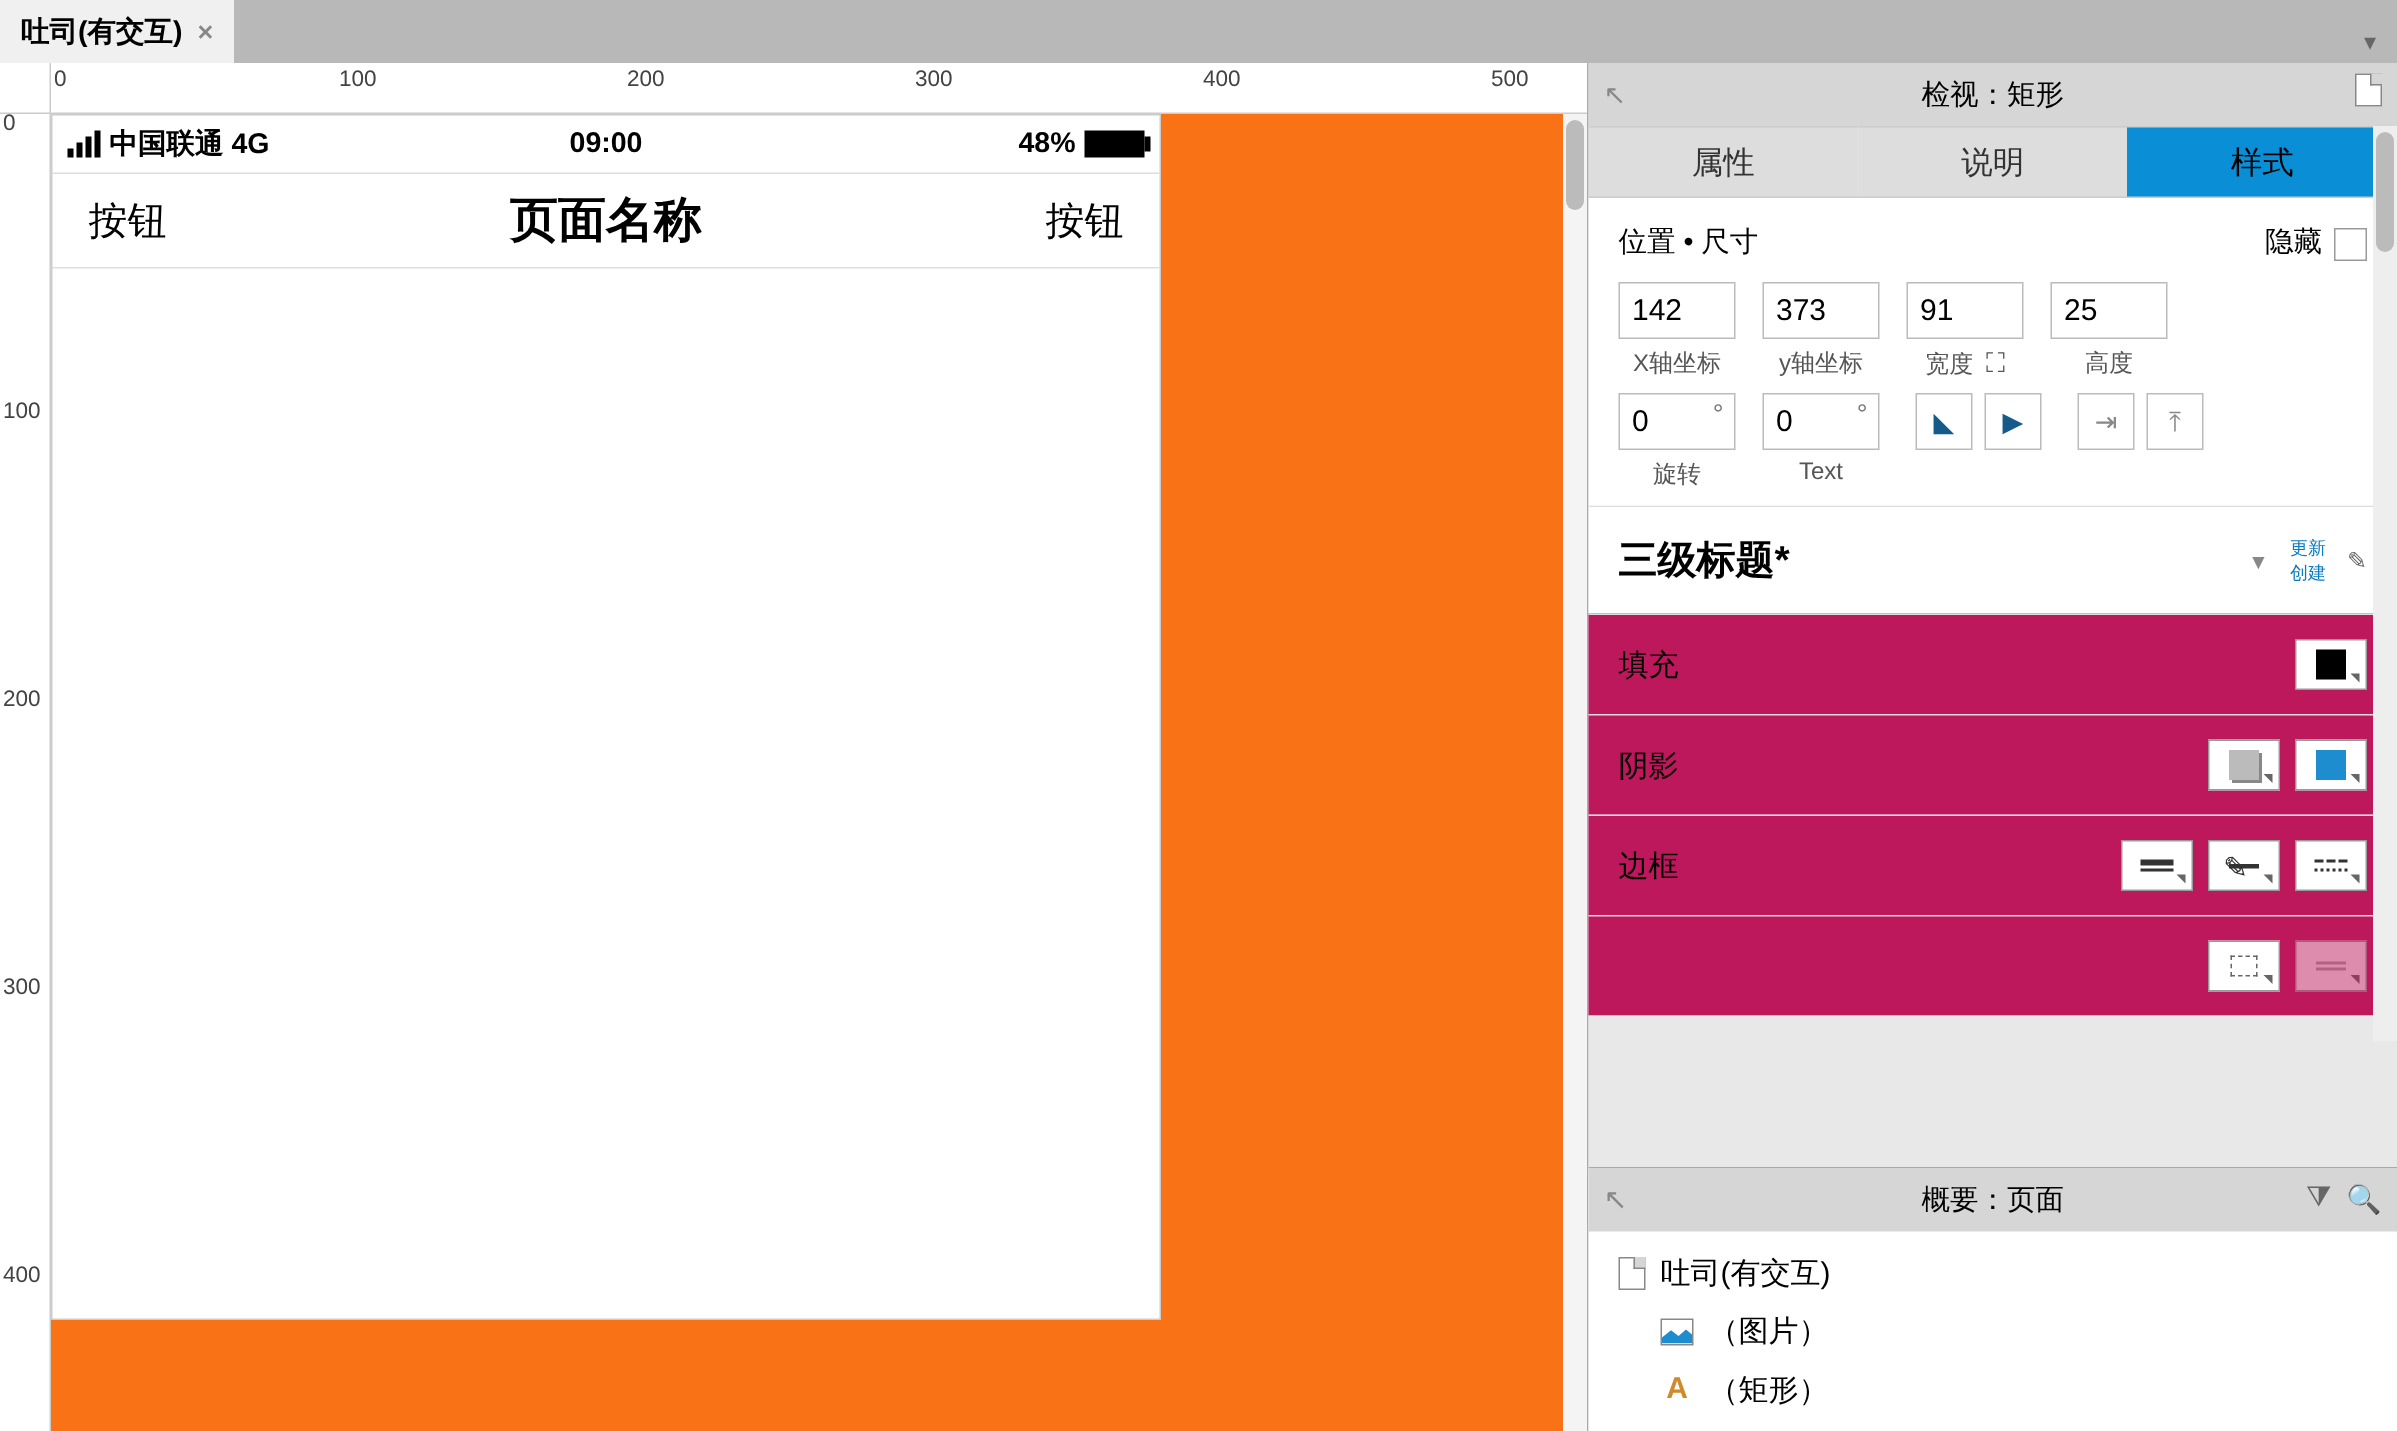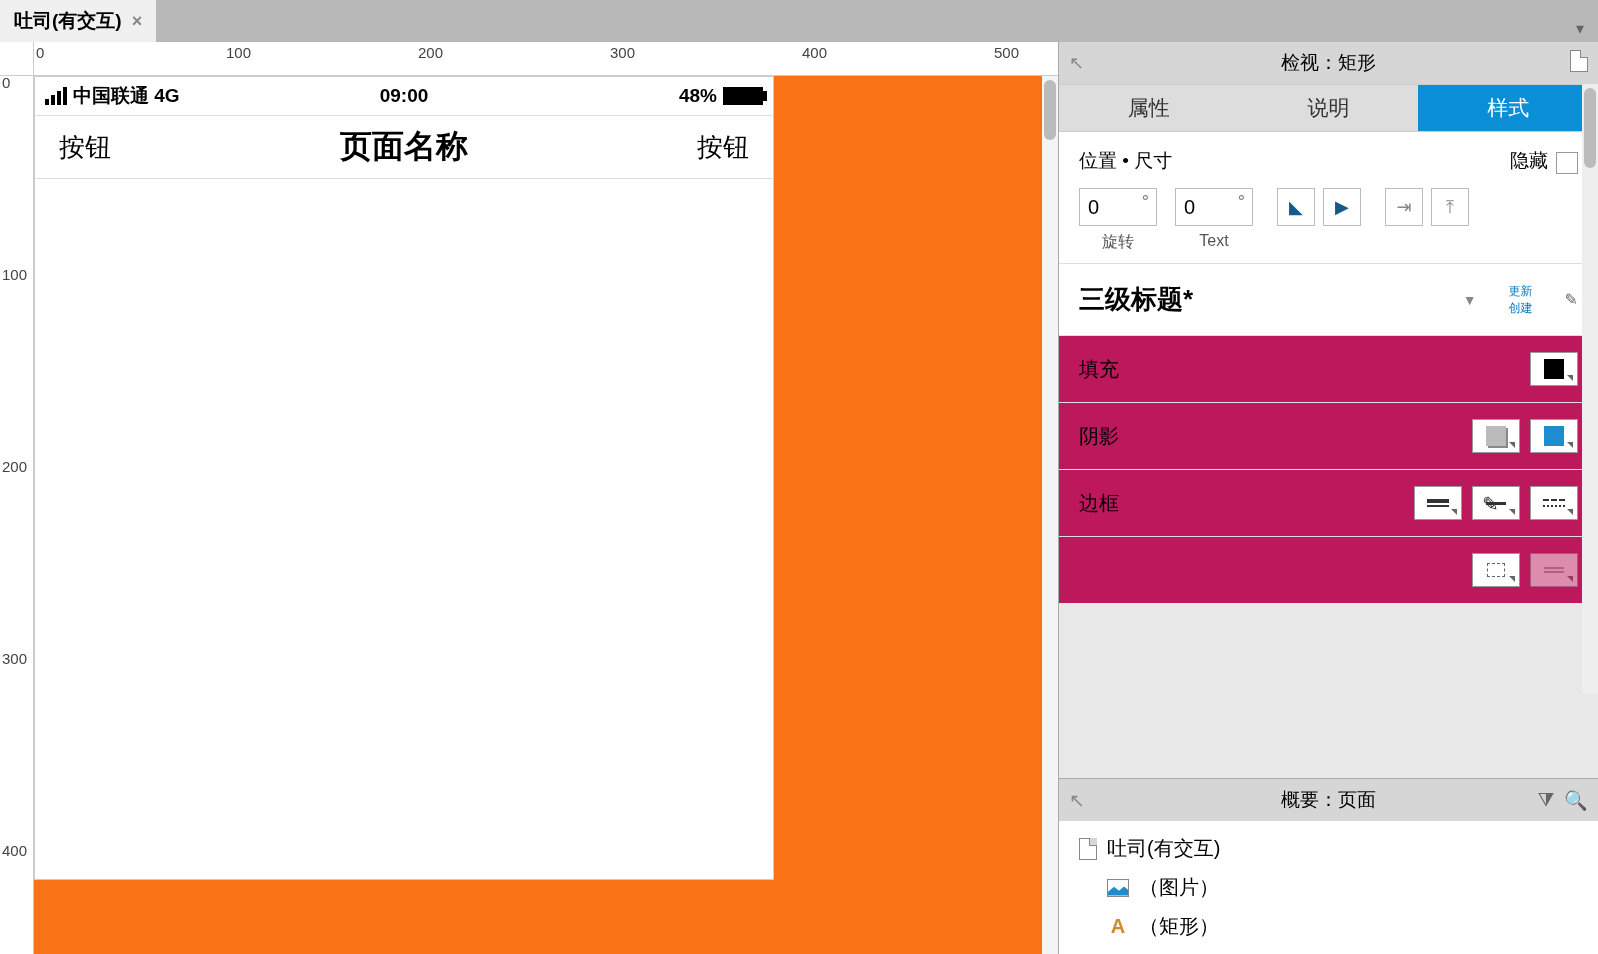--- a/index.html
+++ b/index.html
@@ -61,37 +61,37 @@
 .h-bl{left:-5px;bottom:-5px;} .h-b{left:50%;margin-left:-5px;bottom:-5px;} .h-br{right:-5px;bottom:-5px;}
 
 
 .rightpanel { width: 540px; background: #e8e8e8; border-left: 1px solid #aaa; display: flex; flex-direction: column; position: relative; }
 .inspect-header { height: 42px; background: #d6d6d6; display:flex; align-items:center; justify-content:center; font-size:19px; position:relative; }
 .inspect-header .icL { position:absolute; left:10px; color:#888; font-size:18px; }
 .inspect-header .icR { position:absolute; right:10px; color:#666; }
 .shape-name { padding: 14px 20px; font-size: 30px; color: #999; background:#fff; }
 .subtabs { display:flex; height:48px; }
 .subtab { flex:1; display:flex; align-items:center; justify-content:center; font-size:21px; background:#ddd; color:#333; border-top:1px solid #ccc; border-bottom:1px solid #ccc; cursor:pointer; }
-.subtab.active { background:#0a8fd6; color:#ffffff; }
+.subtab.active { background:#0a8fd6; color:#000000; }
 
 .panel-body { background:#fff; padding: 16px 20px 10px 20px; font-size:19px; position:relative; }
 .props-head { display:flex; justify-content:space-between; align-items:center; margin-bottom:14px; }
 .checkbox { width:22px; height:22px; border:1px solid #999; background:#fff; margin-left:8px; }
 .inputs { display:flex; gap:18px; }
 .ig { display:flex; flex-direction:column; align-items:center; }
 .ig input { width:78px; height:38px; font-size:20px; padding:0 8px; border:1px solid #bbb; }
 .ig .lbl { font-size:16px; color:#555; margin-top:6px; }
 .lock { font-size:18px; color:#555; margin-left:4px; }
 .row2 { display:flex; gap:18px; align-items:flex-start; margin-top:8px; }
 .deg { position:relative; }
 .deg:after { content:"°"; position:absolute; right:8px; top:4px; font-size:18px; color:#777; }
 .btnico { width:38px; height:38px; border:1px solid #bbb; background:#fff; display:flex; align-items:center; justify-content:center; font-size:18px; color:#165a8a; cursor:pointer; }
 .btnico.gray { color:#888; }
 
-.section { border-top:1px solid #ddd; padding:18px 20px; background:#fff; display:flex; align-items:center;gap:18px; }
+.section { border-top:1px solid #ddd; padding:18px 20px; background:#fff; display:flex; align-items:center; }
 .styledrop { font-size:26px; font-weight:bold; flex:1; display:flex; align-items:center; }
 .styledrop .dd { margin-left:auto; color:#888; font-size:14px; }
 .linkcol { display:flex; flex-direction:column; color:#0a7bc2; font-size:12px; margin-left:14px; }
 .editnote { margin-left:14px; color:#666; }
 
 .proprow { border-top:1px solid #ddd; padding:16px 20px; background:#be185d; display:flex; align-items:center; font-size:20px; }
 .proprow .controls { margin-left:auto; display:flex; gap:10px; }
 .swatch { width:48px; height:34px; border:1px solid #999; display:flex; align-items:center; justify-content:center; position:relative; background:#fff; }
 .swatch .sq { width:20px; height:20px; }
 .swatch .tri { position:absolute; right:4px; bottom:4px; width:0; height:0; border-left:6px solid transparent; border-top:6px solid #666; }
@@ -191,20 +191,38 @@
     </div>
 
     <div class="panel-body">
       <div class="props-head">
         <span>位置 • 尺寸</span>
         <span style="display:flex;align-items:flex-end;">
           <span>隐藏</span>
           <span class="checkbox"></span>
         </span>
       </div>
+      <div class="inputs">
+        <div class="ig">
+            <input value="142" style="">
+            <span class="lbl">X轴坐标</span>
+          </div>
+        <div class="ig">
+            <input value="373" style="">
+            <span class="lbl">y轴坐标</span>
+          </div>
+        <div class="ig">
+            <input value="91" style="">
+            <span class="lbl"><span>宽度</span> <span class="lock">⛶</span></span>
+          </div>
+        <div class="ig">
+            <input value="25" style="">
+            <span class="lbl">高度</span>
+          </div>
+      </div>
       <div class="row2">
         <div class="ig deg">
             <input value="0" style="">
             <span class="lbl">旋转</span>
           </div>
         <div class="ig deg">
             <input value="0" style="">
             <span class="lbl">Text</span>
           </div>
         <div style="display:flex; gap:8px; margin-left:6px;">

